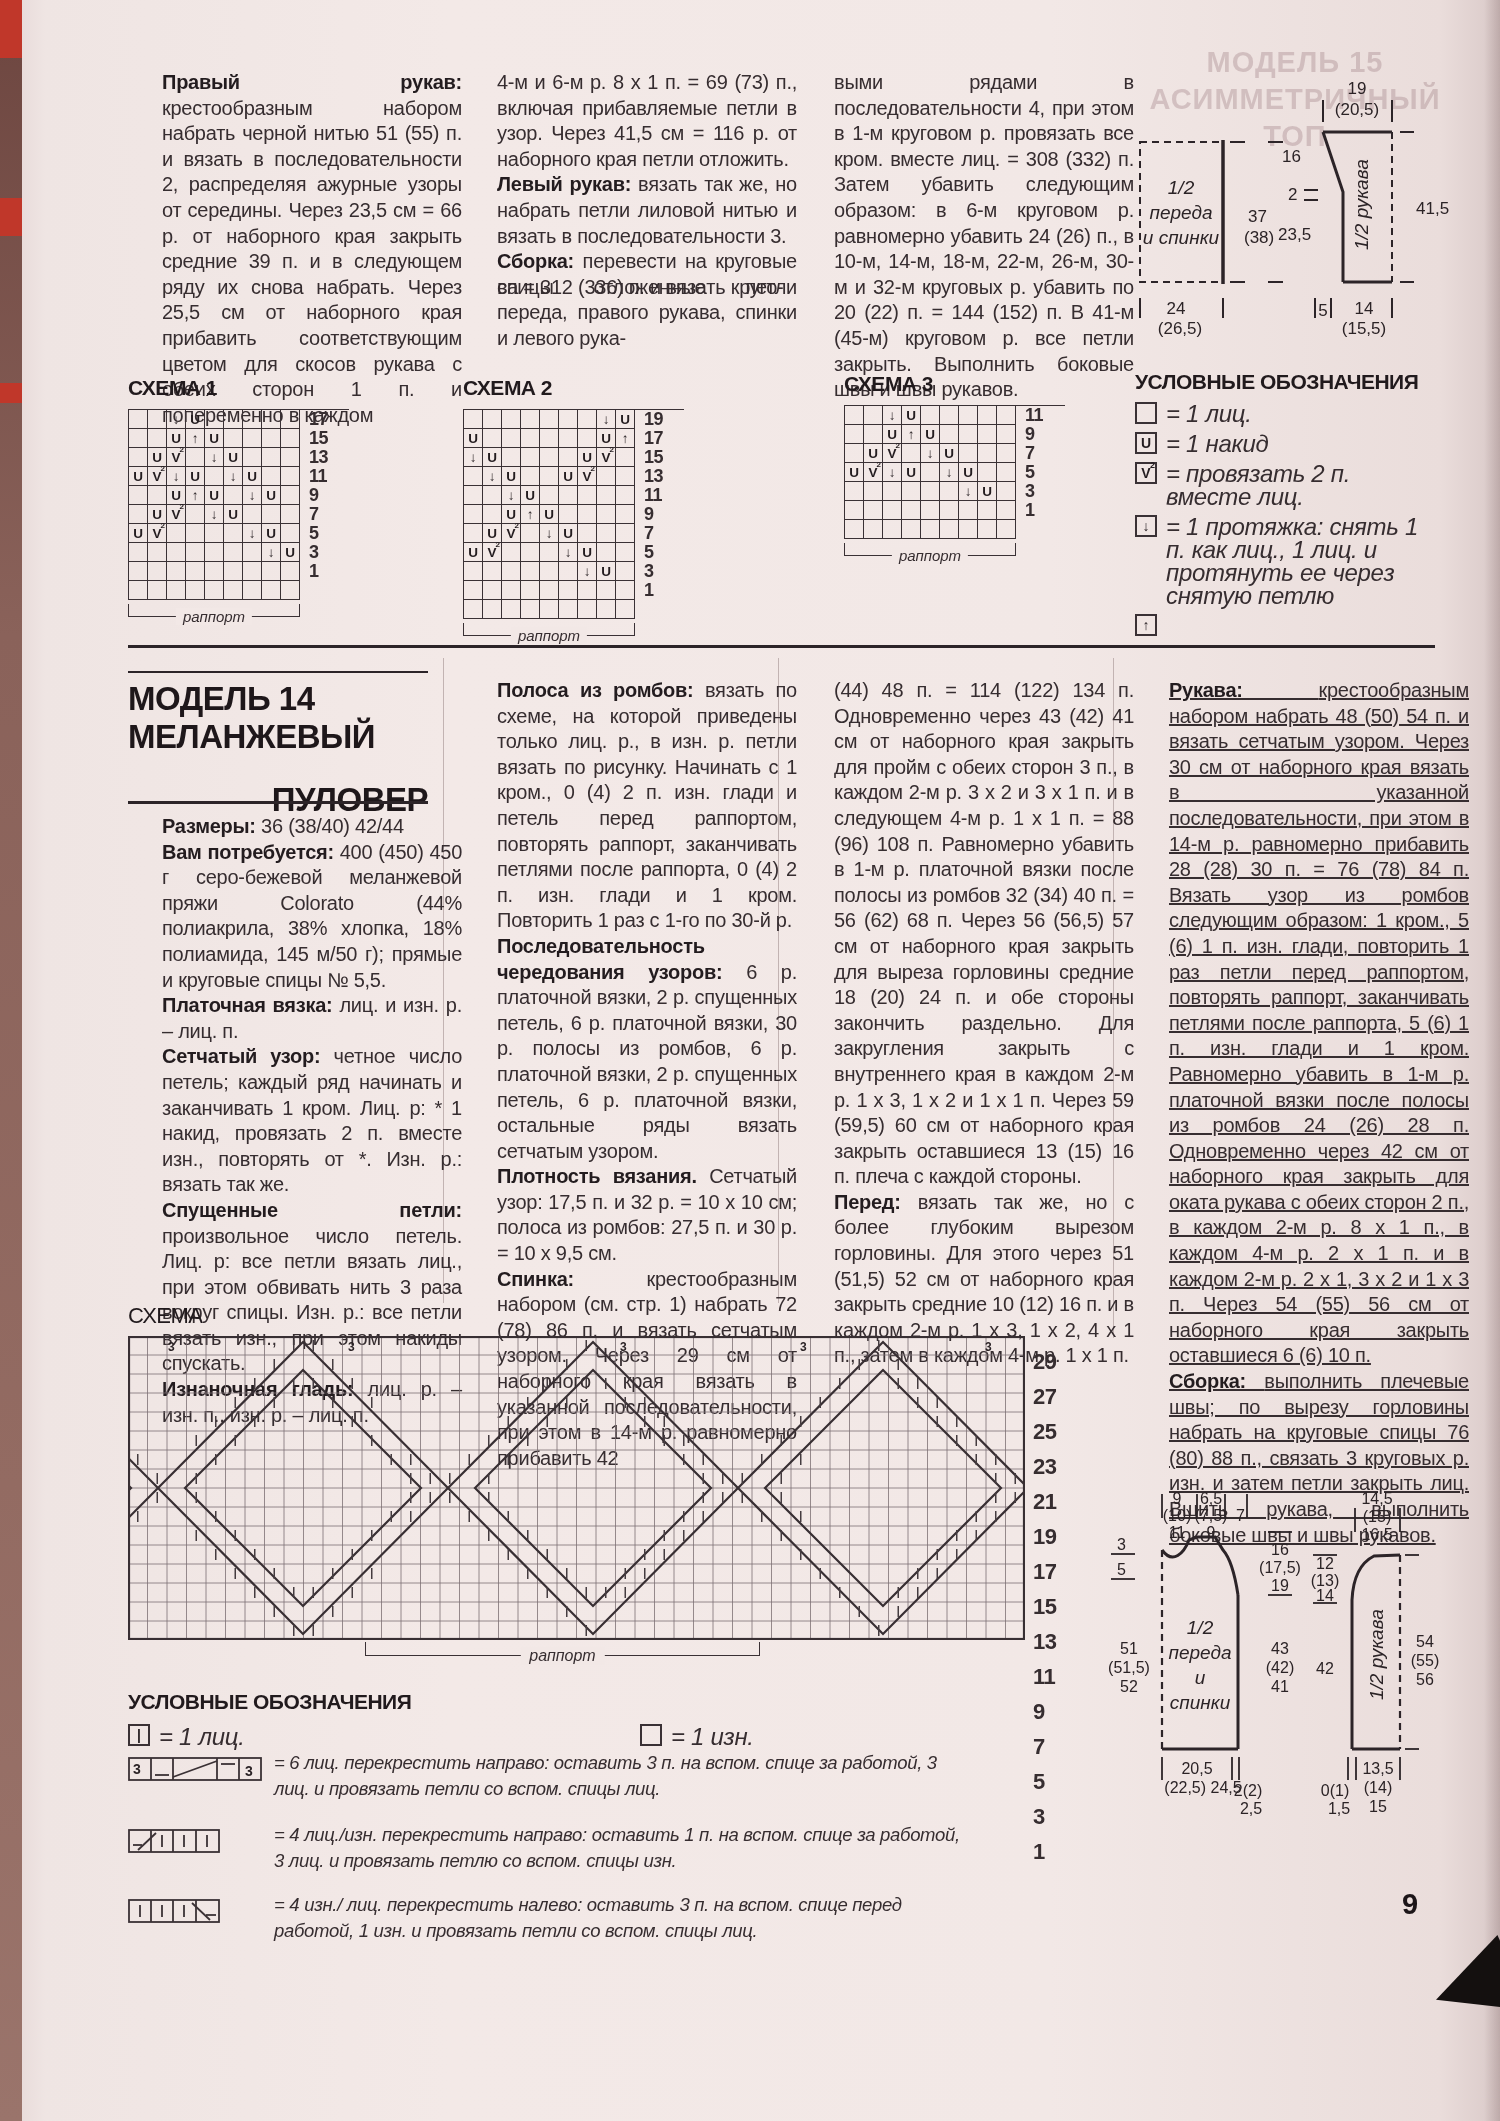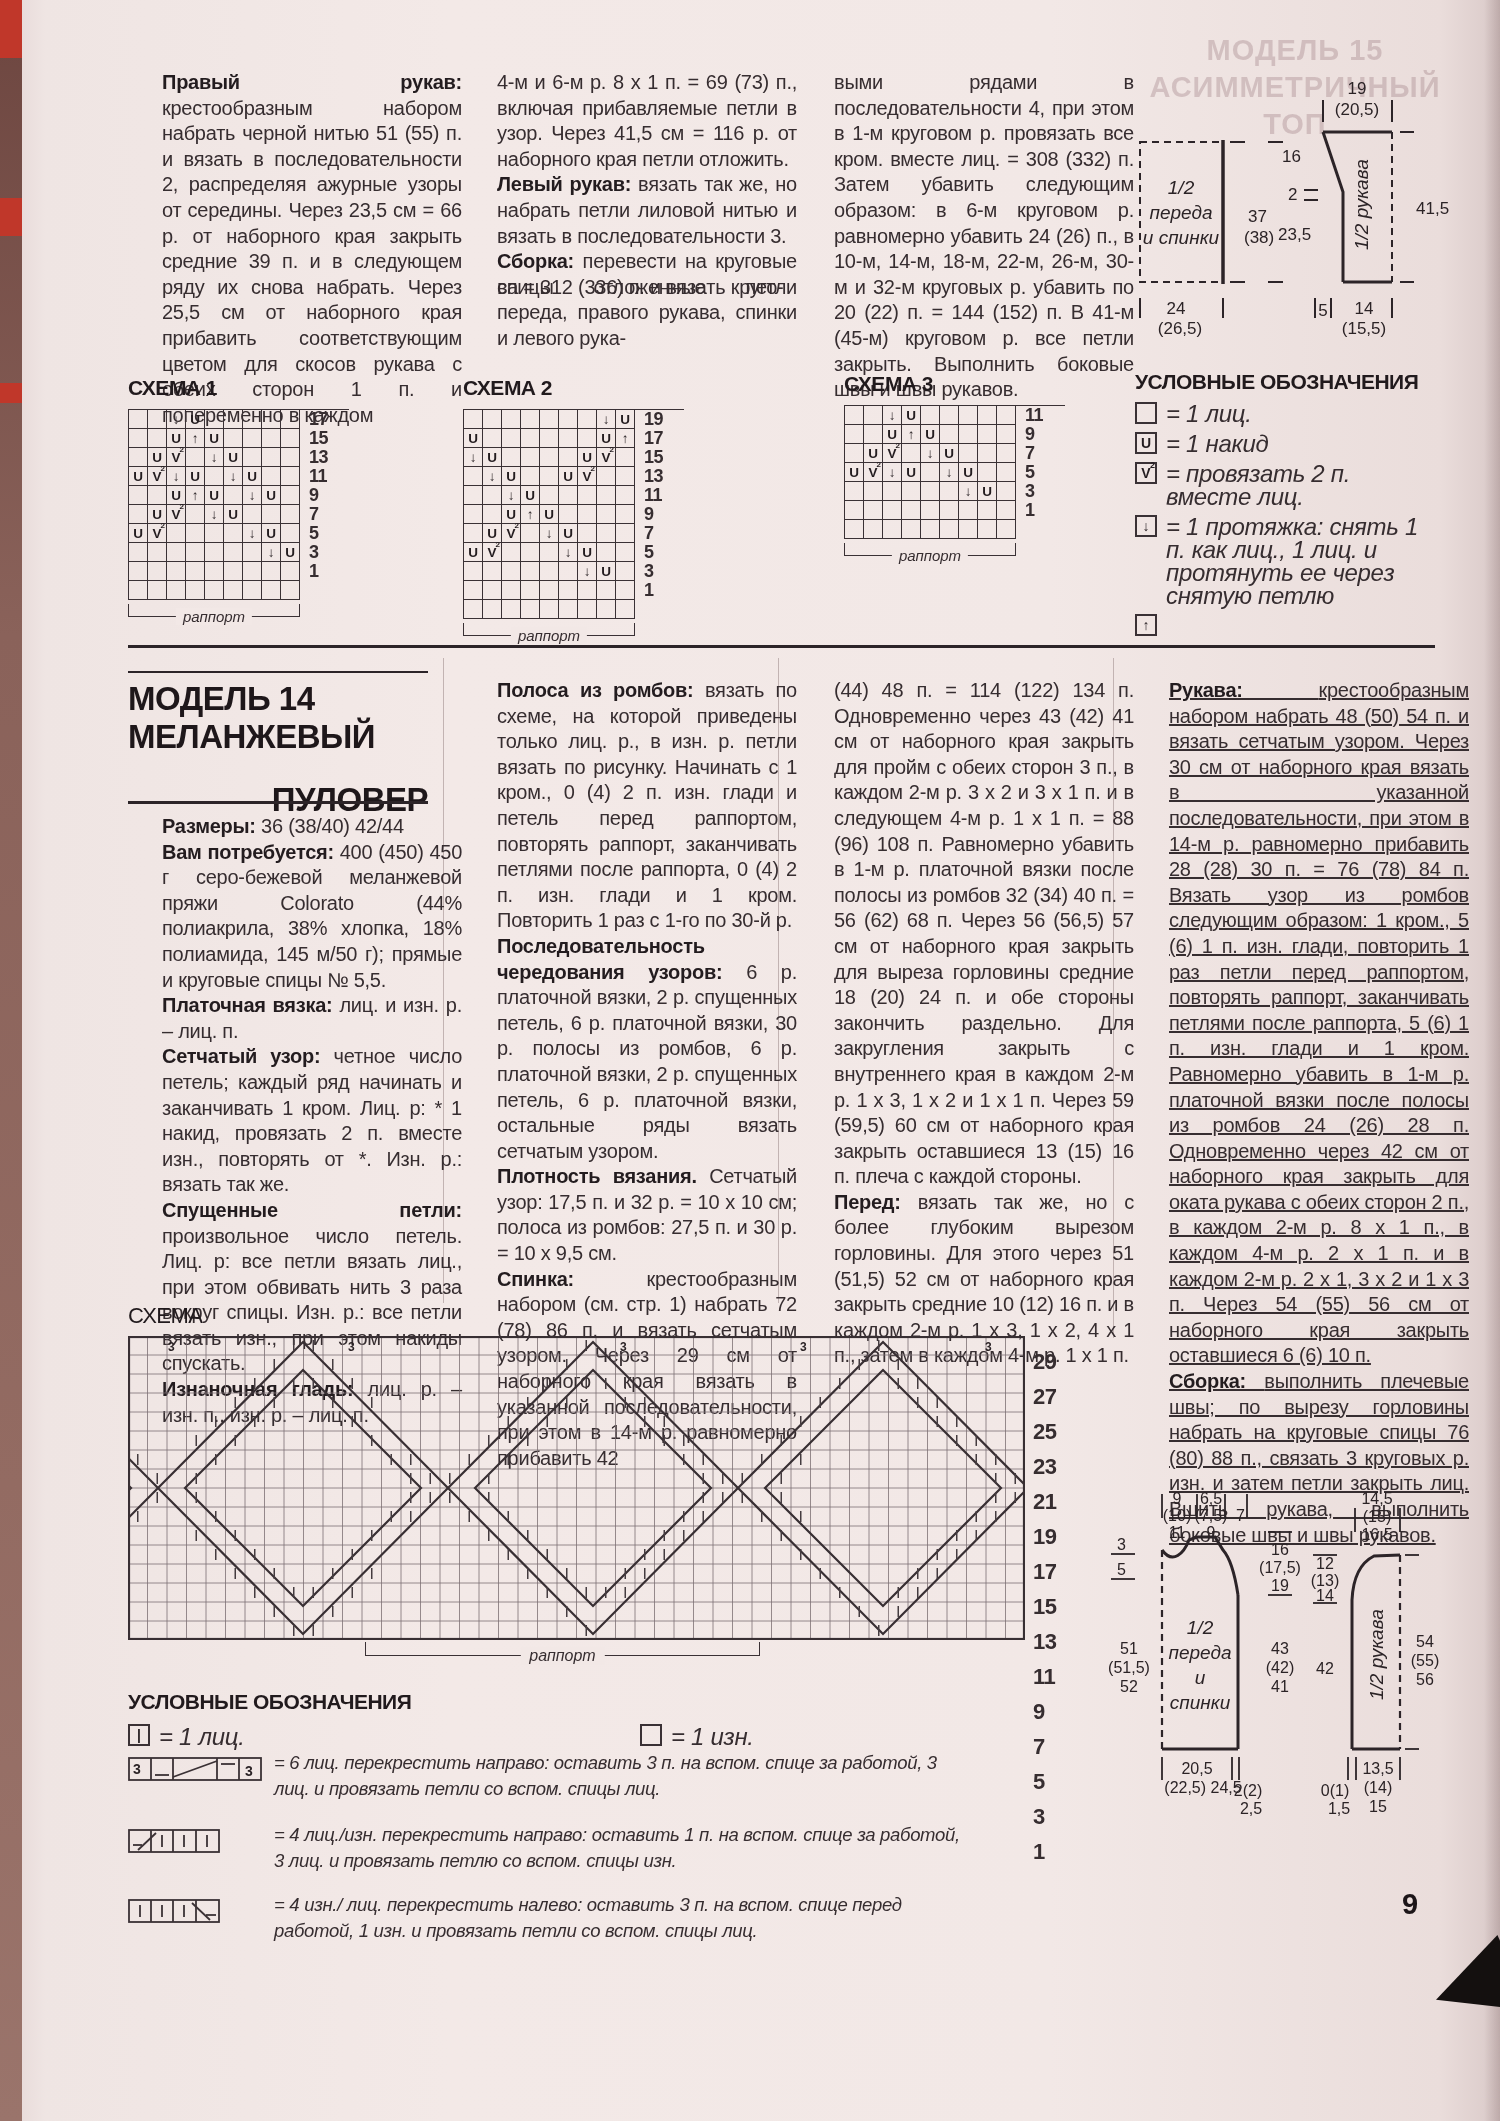--- a/index.html
+++ b/index.html
@@ -82,21 +82,21 @@
       <p><b>Левый рукав: </b>вязать так же, но набрать петли лиловой нитью и вязать в последовательности 3.</p>
       <p><b>Сборка: </b>перевести на круговые спицы отложенные петли переда, правого рукава, спинки и левого рука-</p>
     </div>
   <div class="col" style="left:463px;top:275px;">
       <p>ва = 312 (336) п. и вязать круго-</p>
     </div>
   <div class="col" style="left:800px;top:70px;">
       <p>выми рядами в последовательности 4, при этом в 1-м круговом р. провязать все кром. вместе лиц. = 308 (332) п. Затем убавить следующим образом: в 6-м круговом р. равномерно убавить 24 (26) п., в 10-м, 14-м, 18-м, 22-м, 26-м, 30-м и 32-м круговых р. убавить по 20 (22) п. = 144 (152) п. В 41-м (45-м) круговом р. все петли закрыть. Выполнить боковые швы и швы рукавов.</p>
     </div>
 
-  <div class="bleed" style="left:1145px;top:32px;text-align:center;">
+  <div class="bleed" style="left:1145px;top:44px;text-align:center;">
     <div>МОДЕЛЬ 15</div>
       <div>АСИММЕТРИЧНЫЙ</div>
       <div>ТОП</div>
   </div>
 
   <svg class="abs" style="left:1118px;top:42px;" width="370" height="300" viewBox="0 0 370 300">
     <g stroke="#2c2428" fill="none">
       <rect x="22" y="100" width="83" height="140" stroke-width="2" stroke-dasharray="7 5"></rect>
       <line x1="105" y1="98" x2="105" y2="242" stroke-width="3.5"></line>
       <line x1="112" y1="100" x2="127" y2="100" stroke-width="2"></line>

